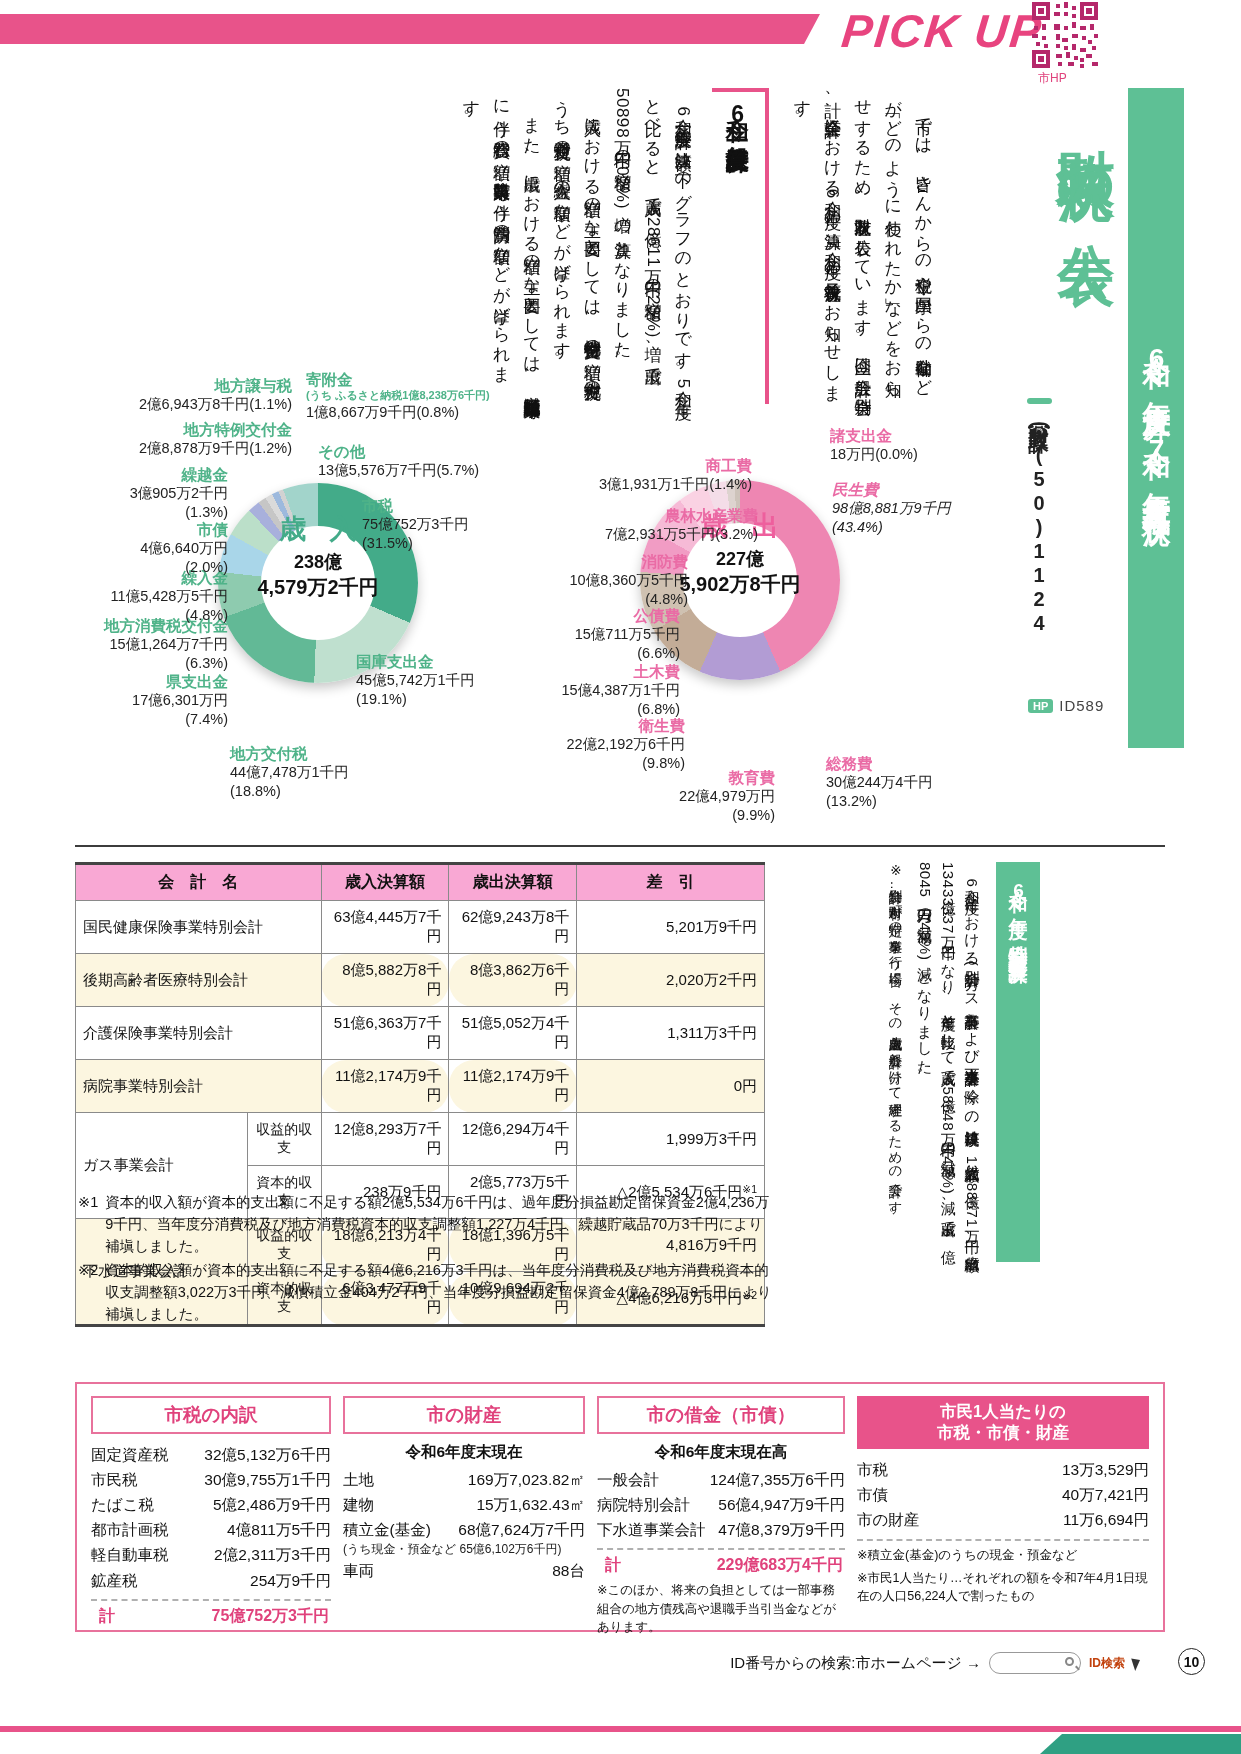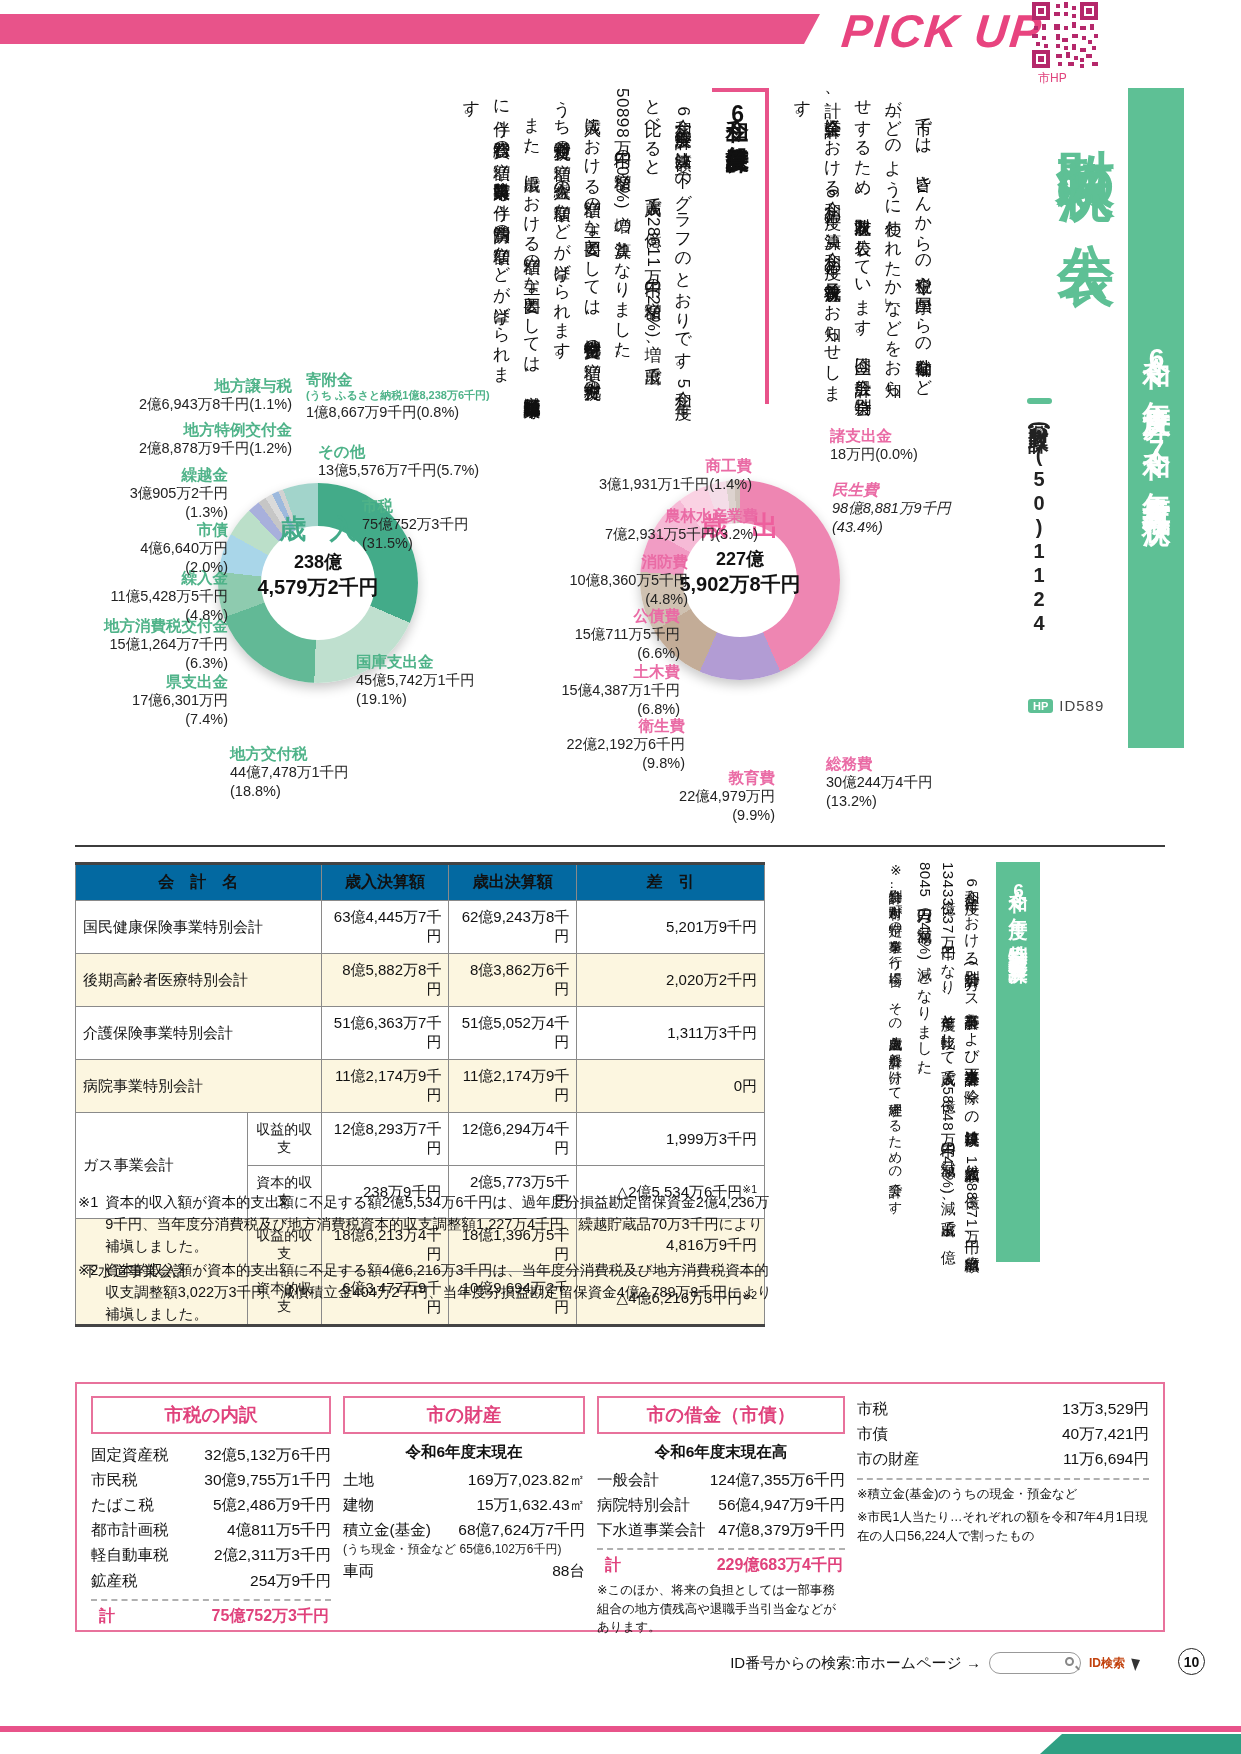--- a/index.html
+++ b/index.html
@@ -87,24 +87,24 @@
   .exp-chart .i10 { left:310px; top:58px;  width:150px; }
 
   
   .divider { position:absolute; left:75px; top:845px; width:1090px; height:2px; background:#3c3c3c; }
 
   
   .acct-wrap { position:absolute; left:75px; top:862px; width:690px; }
   table.acct { width:100%; border-collapse:collapse; border-top:3px solid #444; border-bottom:3px solid #444;
                font-size:15px; }
   .acct th, .acct td { border:1px solid #8a8a8a; padding:7px 7px; }
-  .acct th { background:#0369a1; font-size:16px; font-weight:bold; text-align:center; }
+  .acct th { background:#f9a8d4; font-size:16px; font-weight:bold; text-align:center; }
   .acct td.nm { text-align:left; width:172px; }
   .acct td.sub { width:74px; padding:7px 3px; font-size:14px; text-align:center; }
-  .acct td.num { width:128px; text-align:right; }
+  .acct td.num { width:128px; text-align:right;border-radius:25px; }
   .acct td.diff { width:188px; text-align:right; }
   .acct tr.cream td { background:#fcf6e0; }
   .dnote { font-size:10.5px; vertical-align:4px; }
   .dnote:empty { display:none; }
 
   
   .notes { position:absolute; left:78px; top:1192px; width:696px; font-size:14.5px; line-height:1.5; color:#111; }
   .note { display:flex; gap:7px; margin-bottom:3px; }
   .nmark { white-space:nowrap; }
   .ntext { flex:1; }
@@ -577,20 +577,22 @@
           </div>
         </div>
       <div class="btotal">
         <span>計</span>
         <span>229億683万4千円</span>
       </div>
       <div class="bnote-sm">※このほか、将来の負担としては一部事務組合の地方債残高や退職手当引当金などがあります。</div>
     </div>
 
     <div class="bbox">
+      <div class="btitle solid">市民1人当たりの
+市税・市債・財産</div>
       <div>
 
           <div class="brow i0">
             <span class="blabel">市税</span>
             <span class="bval">13万3,529円</span>
           </div>
 
           <div class="brow i1">
             <span class="blabel">市債</span>
             <span class="bval">40万7,421円</span>

